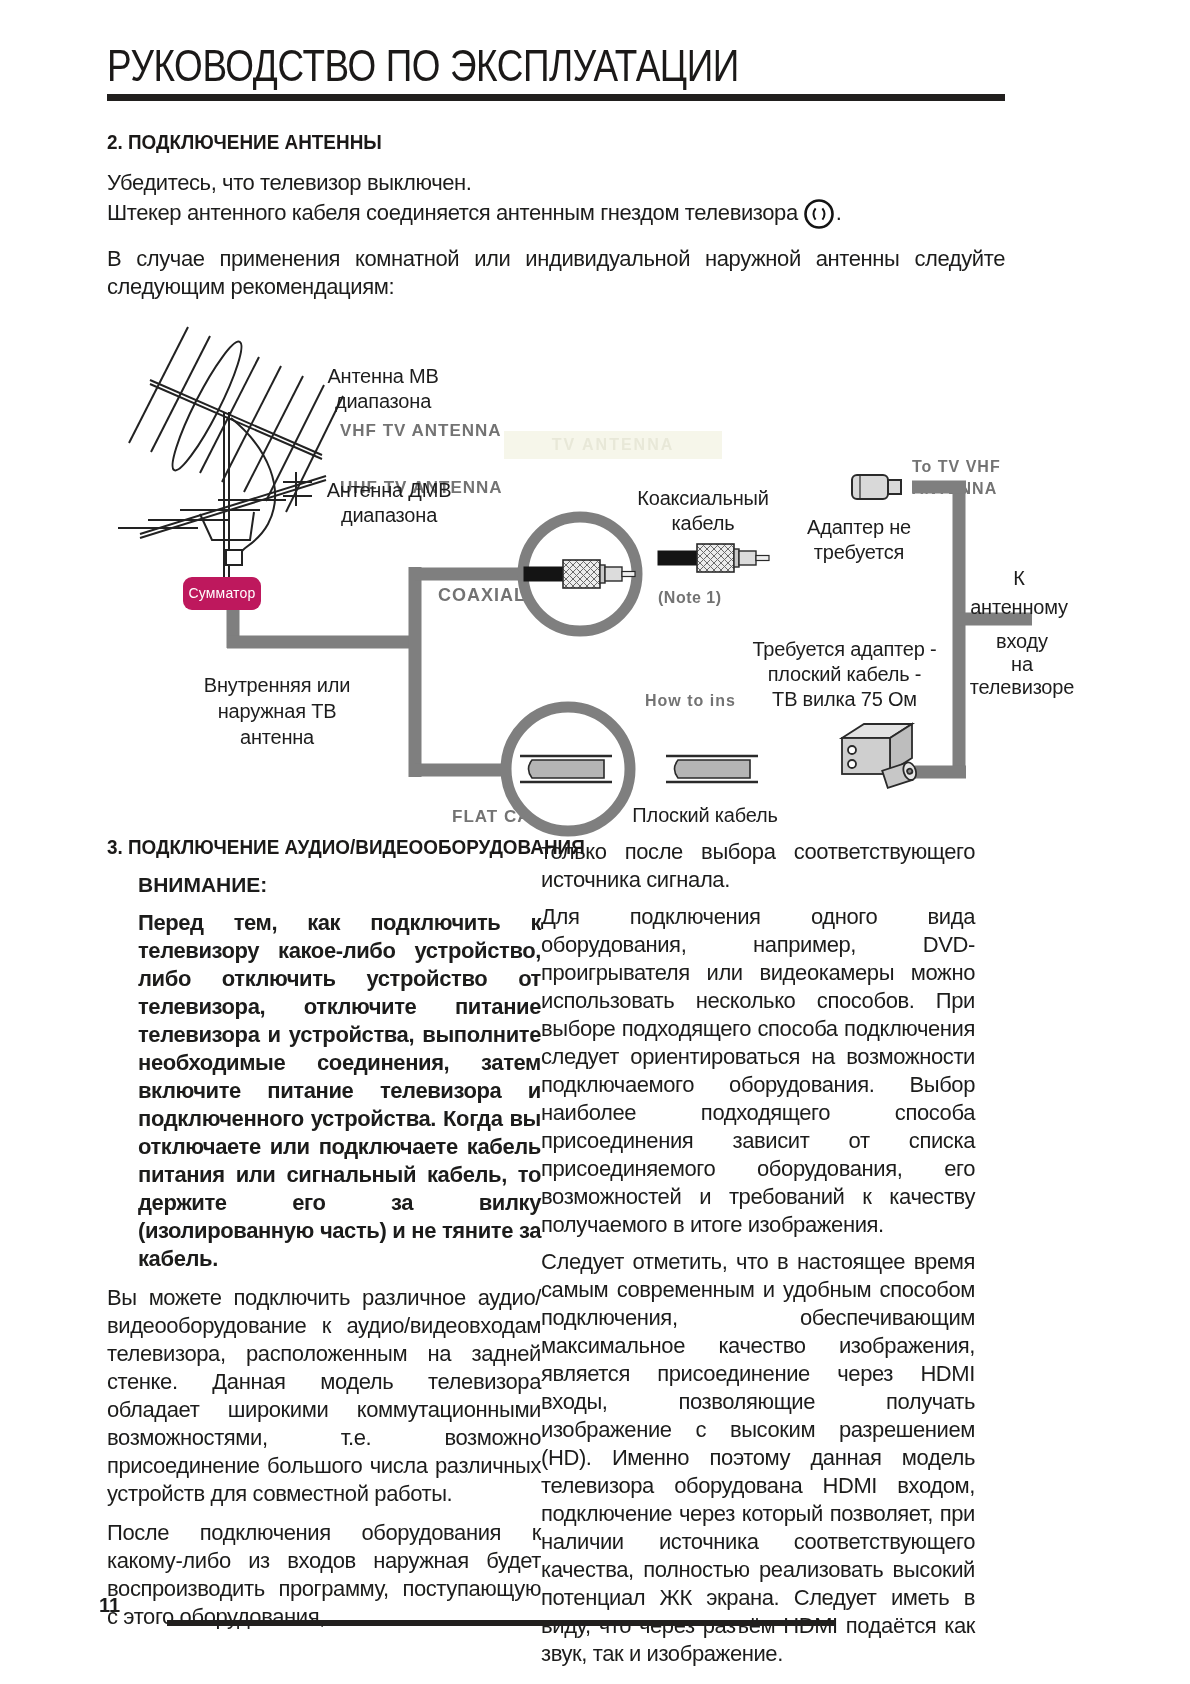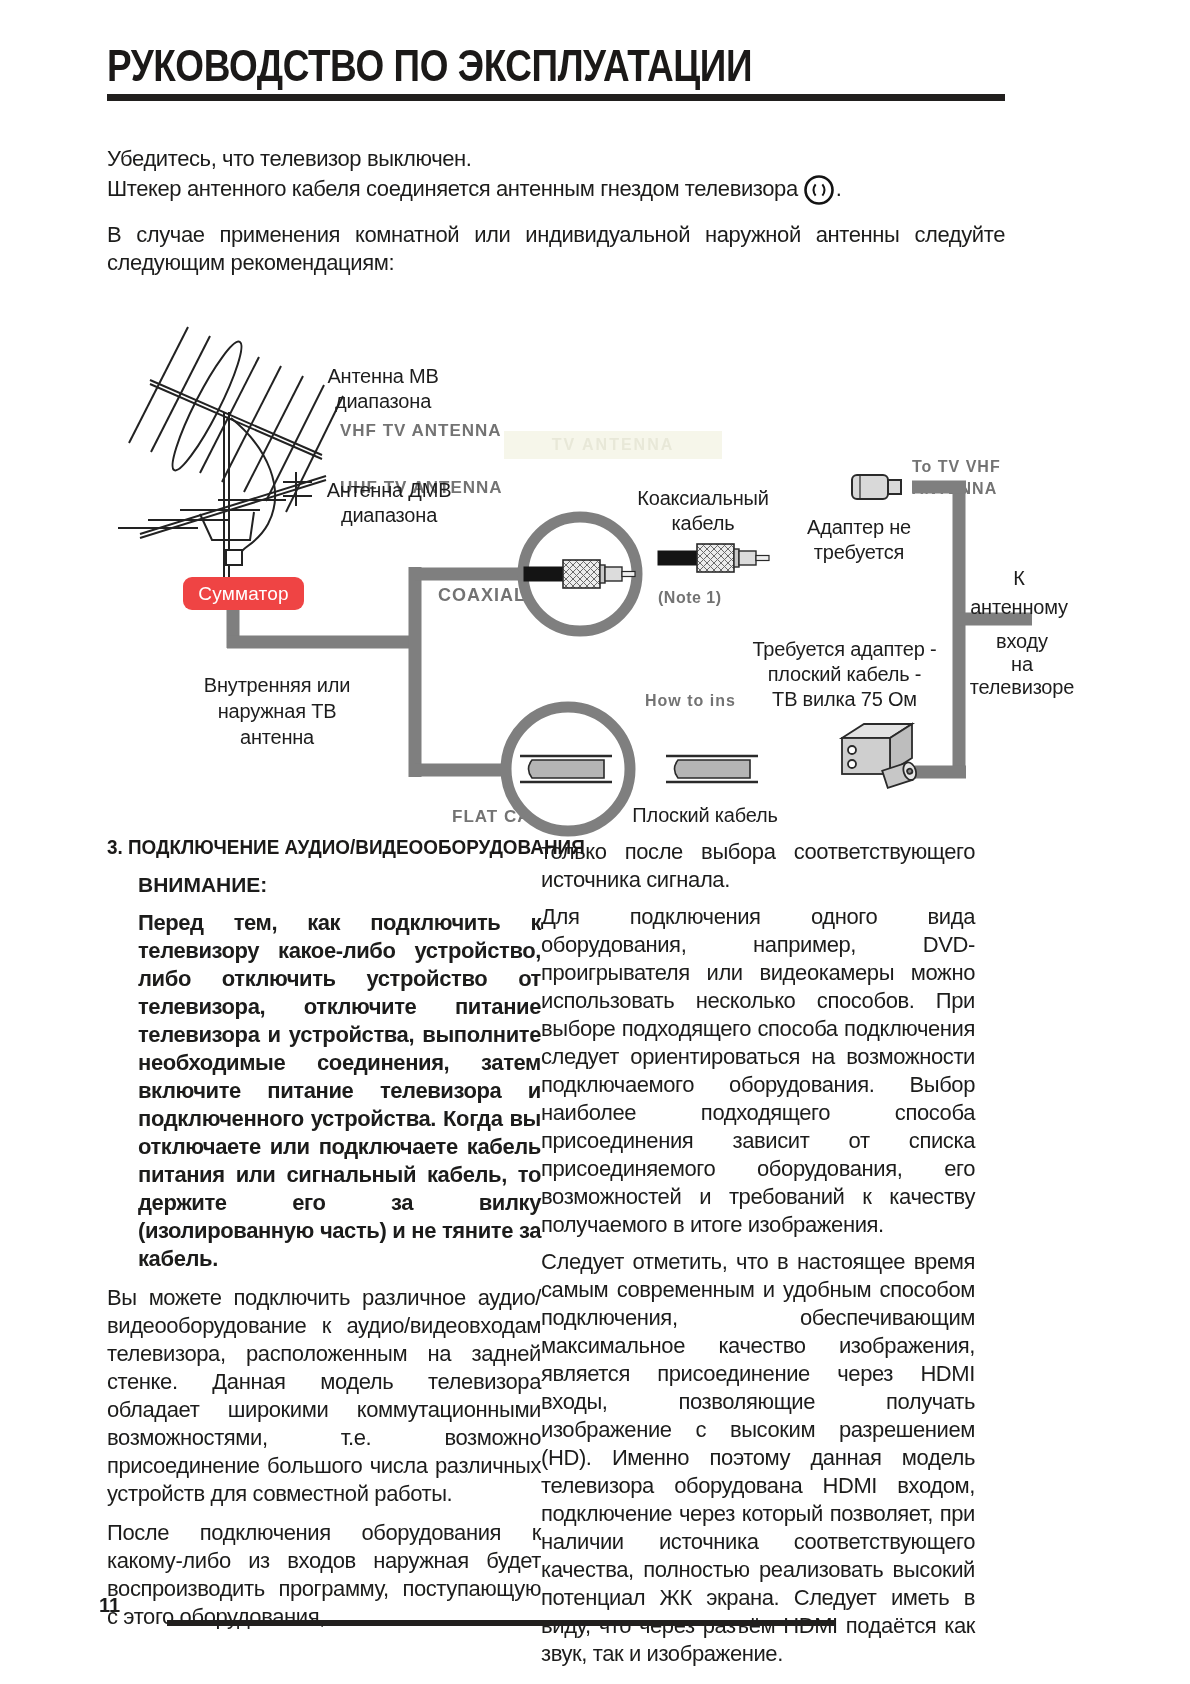--- a/index.html
+++ b/index.html
@@ -5,38 +5,38 @@
   html,body{margin:0;padding:0;}
   body{
     width:1190px;height:1684px;position:relative;background:#ffffff;
     font-family:"Liberation Sans", sans-serif;color:#1c1c1b;overflow:hidden;
   }
   .abs{position:absolute;}
   
   .cx{display:inline-block;transform:scaleX(0.82);transform-origin:0 50%;white-space:nowrap;}
   .cx2{display:inline-block;transform:scaleX(0.9);transform-origin:0 50%;white-space:nowrap;}
 
-  h1{margin:0;font-size:45px;font-weight:700;letter-spacing:-0.5px;color:#1b1918;}
+  h1{margin:0;font-size:45px;font-weight:400;letter-spacing:-0.5px;color:#1b1918;}
   .title-rule{left:107px;top:94px;width:898px;height:7px;background:#211f1e;}
 
   h2{margin:0;font-size:21px;font-weight:700;color:#1b1918;}
   .body-text{font-size:22px;line-height:28px;letter-spacing:-0.4px;text-align:justify;margin:0;}
   .bold{font-weight:700;}
 
   
   .sec2{left:107px;width:898px;}
   .sock{display:inline-block;vertical-align:-11px;margin-left:4px;}
 
   
   .diagram{left:100px;top:300px;width:1000px;height:540px;}
   .diagram svg.art{position:absolute;left:0;top:0;}
   .dlabel{position:absolute;font-size:20px;line-height:25px;letter-spacing:-0.2px;
           color:#1d1d1d;text-align:center;white-space:pre-line;}
-  .combiner{position:absolute;left:83px;top:277px;width:121px;height:33px;border-radius:9px;
-            background:#ef4444;color:#ffffff;font-size:19px;line-height:33px;text-align:center;
+  .combiner{position:absolute;left:83px;top:277px;width:78px;height:33px;border-radius:9px;
+            background:#be185d;color:#ffffff;font-size:14px;line-height:33px;text-align:center;
             letter-spacing:0.2px;}
   .wm{position:absolute;color:#737373;font-weight:700;letter-spacing:1px;white-space:pre-line;}
   .wm-block{position:absolute;background:#f6f6ea;color:#e8e8d8;text-align:center;font-weight:600;letter-spacing:2px;}
 
   
   .sec3{left:107px;top:835px;width:898px;display:flex;}
   .col{width:434px;}
   .warn-label{margin:14px 0 0 31px;font-size:21px;font-weight:700;}
   .warn-text{margin:12px 0 0 31px;}
   .col p + p{margin-top:9px;}
@@ -49,20 +49,21 @@
 </style>
 </head>
 <body>
 
 <div class="abs" style="left:107px;top:40px;">
   <h1><span class="cx">РУКОВОДСТВО ПО ЭКСПЛУАТАЦИИ</span></h1>
 </div>
 <div class="abs title-rule"></div>
 
 <div class="abs sec2" style="top:130px;">
+  <h2><span class="cx2">2. ПОДКЛЮЧЕНИЕ АНТЕННЫ</span></h2>
   <p class="body-text" style="margin-top:15px;">Убедитесь, что телевизор выключен.</p>
   <p class="body-text" style=""><span>Штекер антенного кабеля соединяется антенным гнездом телевизора</span><span class="sock"><svg width="34" height="34" viewBox="0 0 34 34">
           <circle cx="17" cy="17" r="13.5" fill="none" stroke="#141414" stroke-width="2.6"></circle>
           <path d="M13.6,11.3 Q9.4,17 13.6,22.7" fill="none" stroke="#141414" stroke-width="2"></path>
           <path d="M20.4,11.3 Q24.6,17 20.4,22.7" fill="none" stroke="#141414" stroke-width="2"></path>
         </svg></span><span>.</span></p>
   <p class="body-text" style="margin-top:7px;">В случае применения комнатной или индивидуальной наружной антенны следуйте следующим рекомендациям:</p>
 </div>
 
 <div class="abs diagram">

